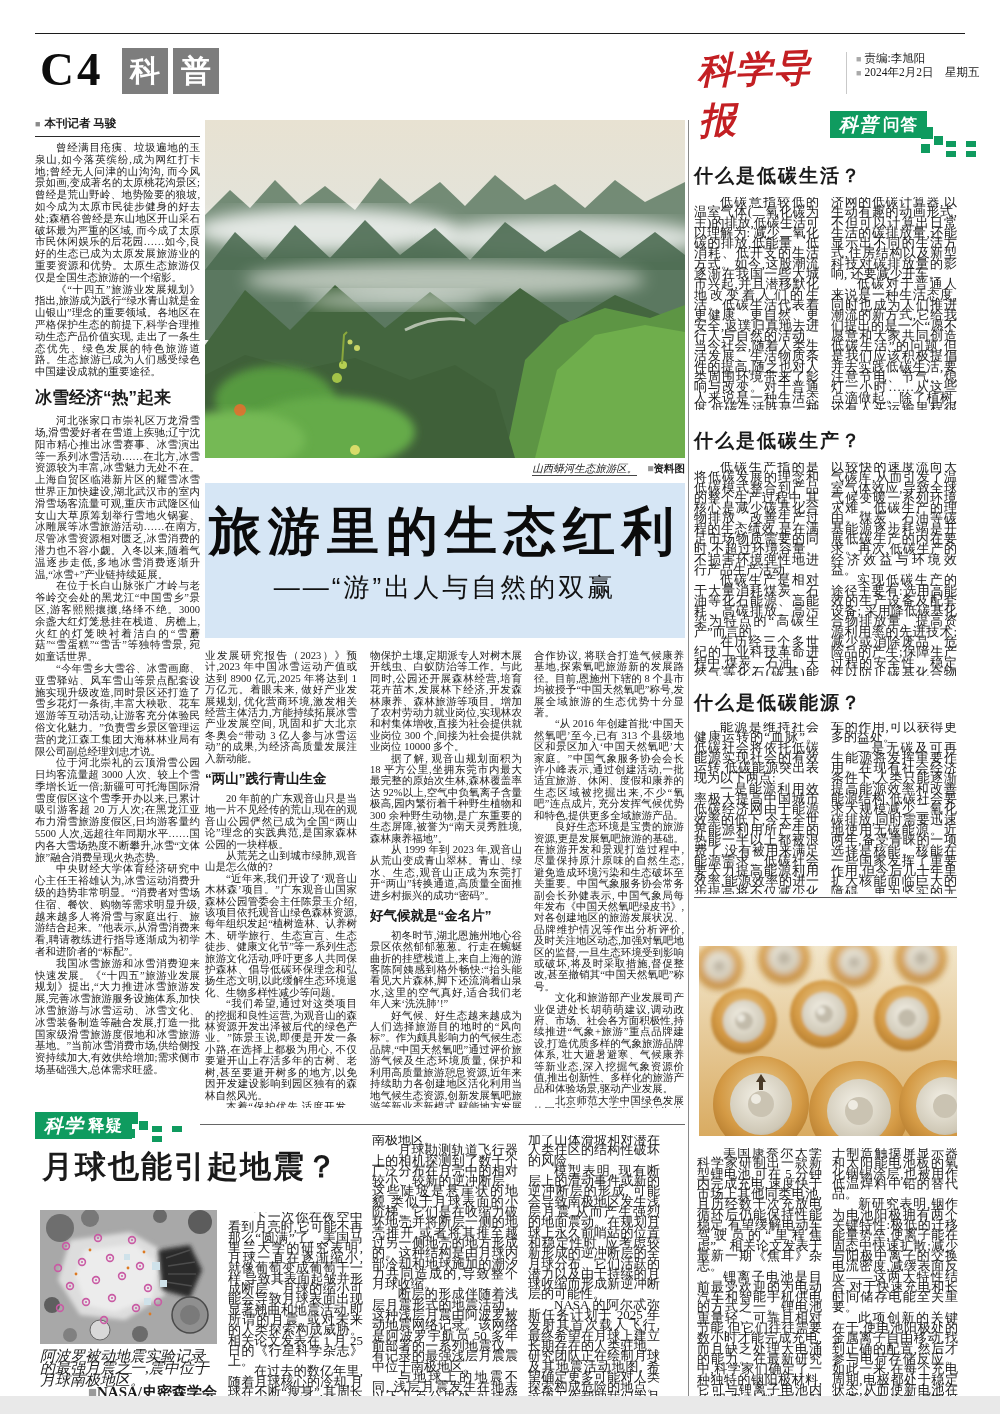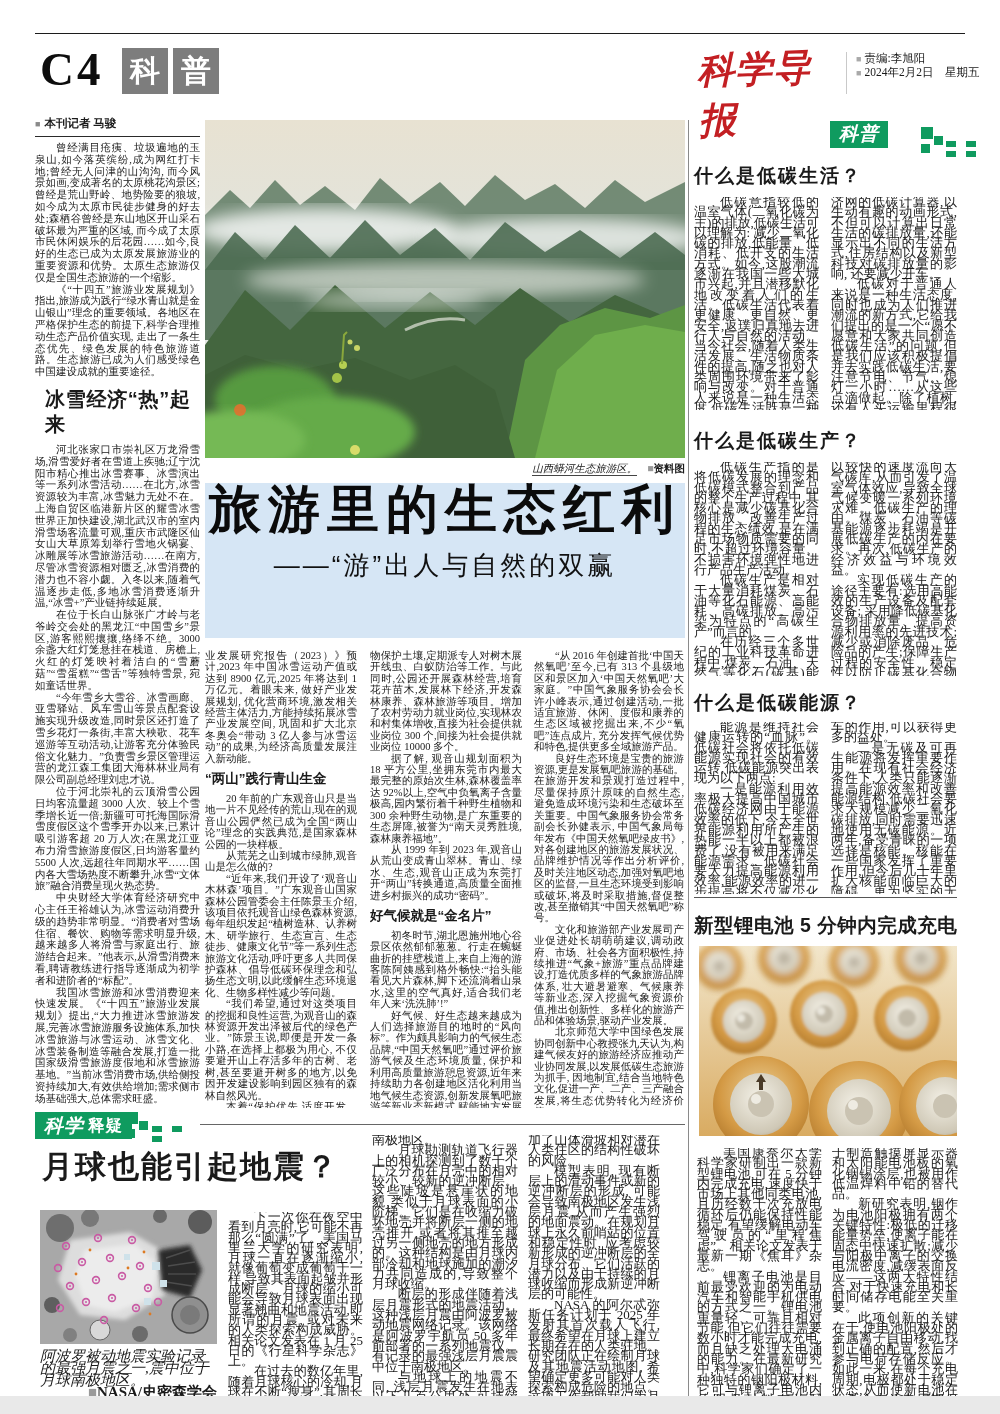--- a/index.html
+++ b/index.html
@@ -25,30 +25,30 @@
   p.cont{text-indent:0;}
   p.sub{text-indent:0;font:bold 13.5px/1.25 "Liberation Sans","DejaVu Sans",sans-serif;margin:7px 0 5px;}
   p.byl{text-indent:0;text-align:right;font-weight:bold;padding-right:4px;}
   .coltext{overflow:hidden;}
 
   
   .reporter{left:35px;top:116px;width:165px;font-size:11.5px;font-weight:bold;
             border-bottom:1px solid #2a2a2a;padding-bottom:5px;}
   .reporter .bul{color:#8a8a8a;font-size:9px;margin-right:4px;}
   .ltext{left:35px;top:142px;width:165px;height:962px;font-size:10.5px;line-height:11.8px;}
-  .ltext p.sub{font-size:20px;margin:9px 10px 7px;}
+  .ltext p.sub{font-size:17px;margin:9px 0 7px;}
 
   
   .mainphoto{left:205px;top:120px;width:480px;height:338px;}
   .photocap{left:205px;top:462px;width:480px;text-align:right;font-size:10.5px;}
   .photocap .capt{font-style:italic;border-bottom:1px solid #444;padding-bottom:1px;}
   .photocap .cred{font-weight:bold;font-style:normal;margin-left:10px;}
   .photocap .bul{color:#9a9a9a;}
   .titleblock{left:205px;top:483px;width:480px;height:155px;background:#d6e6f5;text-align:center;}
-  .bigtitle{font:900 52px/1 "Liberation Sans","DejaVu Sans",sans-serif;letter-spacing:7px;color:#0b0b0b;}
+  .bigtitle{margin-top:22px;font:900 52px/1 "Liberation Sans","DejaVu Sans",sans-serif;letter-spacing:7px;color:#0b0b0b;}
   .subtitle{margin-top:17px;font:400 26px/1 "Liberation Sans","DejaVu Sans",sans-serif;letter-spacing:3px;color:#111;}
 
   
   .mid{top:650px;height:458px;font-size:10.5px;line-height:11.4px;}
   .mc1{left:205px;width:152px;}
   .mc2{left:370px;width:152px;}
   .mc3{left:534px;width:150px;}
 
   
   .gbadge{background:#0f9b5f;color:#fff;height:27px;display:flex;align-items:center;padding:0 9px;}
@@ -166,29 +166,30 @@
     </div>
   <div class="abs mid mc2 coltext">
       <p class="cont">物保护土壤,定期派专人对树木展开线虫、白蚁防治等工作。与此同时,公园还开展森林经营,培育花卉苗木,发展林下经济,开发森林康养、森林旅游等项目。增加了农村劳动力就业岗位,实现林农和村集体增收,直接为社会提供就业岗位 300 个,间接为社会提供就业岗位 10000 多个。</p>
       <p>据了解, 观音山规划面积为 18 平方公里,坐拥东莞市内最大最完整的原始次生林,森林覆盖率达 92%以上,空气中负氧离子含量极高,园内繁衍着千种野生植物和 300 余种野生动物,是广东重要的生态屏障,被誉为“南天灵秀胜境,森林康养福地”。</p>
       <p>从 1999 年到 2023 年,观音山从荒山变成青山翠林。青山、绿水、生态,观音山正成为东莞打开“两山”转换通道,高质量全面推进乡村振兴的成功“密码”。</p>
       <p class="sub">好气候就是“金名片”</p>
       <p>初冬时节,湖北恩施州地心谷景区依然郁郁葱葱。行走在蜿蜒曲折的挂壁栈道上,来自上海的游客陈阿姨感到格外畅快:“抬头能看见大片森林,脚下还流淌着山泉水,这里的空气真好,适合我们老年人来‘洗洗肺’!”</p>
       <p>好气候、好生态越来越成为人们选择旅游目的地时的“风向标”。作为颇具影响力的气候生态品牌,“中国天然氧吧”通过评价旅游气候及生态环境质量, 保护和利用高质量旅游憩息资源,近年来持续助力各创建地区活化利用当地气候生态资源,创新发展氧吧旅游等新业态新模式,赋能地方发展绿色经济。</p>
     </div>
   <div class="abs mid mc3 coltext">
+      <p class="cont">合作协议, 将联合打造气候康养基地,探索氧吧旅游新的发展路径。目前,恩施州下辖的 8 个县市均被授予“中国天然氧吧”称号,发展全域旅游的生态优势十分显著。</p>
       <p>“从 2016 年创建首批‘中国天然氧吧’至今,已有 313 个县级地区和景区加入‘中国天然氧吧’大家庭。”中国气象服务协会会长许小峰表示,通过创建活动,一批适宜旅游、休闲、度假和康养的生态区域被挖掘出来,不少“氧吧”连点成片, 充分发挥气候优势和特色,提供更多全域旅游产品。</p>
       <p>良好生态环境是宝贵的旅游资源,更是发展氧吧旅游的基础。在旅游开发和景观打造过程中, 尽量保持原汁原味的自然生态, 避免造成环境污染和生态破坏至关重要。中国气象服务协会常务副会长孙健表示, 中国气象局每年发布《中国天然氧吧绿皮书》,对各创建地区的旅游发展状况、品牌维护情况等作出分析评价, 及时关注地区动态,加强对氧吧地区的监督,一旦生态环境受到影响或破坏,将及时采取措施,督促整改,甚至撤销其“中国天然氧吧”称号。</p>
       <p>文化和旅游部产业发展司产业促进处长胡萌萌建议,调动政府、市场、社会各方面积极性,持续推进“气象+旅游”重点品牌建设,打造优质多样的气象旅游品牌体系, 壮大避暑避寒、气候康养等新业态,深入挖掘气象资源价值,推出创新性、多样化的旅游产品和体验场景,驱动产业发展。</p>
       <p>北京师范大学中国绿色发展协同创新中心教授张九天认为,构建气候友好的旅游经济应推动产业协同发展,以发展低碳生态旅游为抓手, 因地制宜,结合当地特色文化,促进一产、二产、三产融合发展,将生态优势转化为经济价值。</p>
     </div>
 
   <div class="abs vline" style="left:688px;top:120px;height:1284px;"></div>
 
-  <div class="abs gbadge" style="left:830px;top:121px;flex-direction:column;">
+  <div class="abs gbadge" style="left:830px;top:111px;">
     <span class="cal">科普</span>
     <span class="reg">问答</span>
   </div>
   <span class="px" style="left:921px;top:127px;width:12px;height:12px;"></span>
   <span class="px" style="left:934px;top:136px;width:9px;height:9px;"></span>
   <span class="px" style="left:921px;top:144px;width:9px;height:9px;"></span>
   <span class="px" style="left:946px;top:141px;width:10px;height:6px;"></span>
   <span class="px" style="left:946px;top:151px;width:10px;height:6px;"></span>
   <span class="px" style="left:966px;top:141px;width:10px;height:6px;"></span>
   <span class="px" style="left:966px;top:151px;width:10px;height:6px;"></span>
@@ -219,21 +220,20 @@
       <p>能源是维持社会健康运转的“血脉”。低碳社会将依托低碳能源实现社会的有效运转,低碳能源突出表现为以下两点:</p>
       <p>一是能源利用效率极大提高中国城市低碳经济网由于能源效率的低下,今天全世界能源利用所产生的热能一半以上都被浪费了,没有被用来满足能源需求。低碳社会要大力提高能源利用效率,能源效率的进一步提高将不仅减少化石燃料的消费,还将使迅速增加的无碳能源使用更加容易。通过改变城市设计,在减少对汽车的依赖的同时,增加公共交通、步行和自行</p>
     </div>
   <div class="abs qa-b small coltext" style="top:722px;height:172px;">
       <p class="cont">车的作用,可以获得更多的益处。</p>
       <p>二是无碳及可再生能源将发挥重要作用。在现有社会经济条件下,人类只能逐渐提高能源效率和改善能源结构,低碳社会要求大规模减少二氧化碳排放,同时需要迅速地使用无碳能源。近两年,备受青睐的一项选择是核能。核能在一些国家发挥了重要作用,但今后几十年里扩大核能面临巨大的障碍。更为坚实的无碳能源选择是可再生能源,包括太阳能、风能、生物质能和地热能。从更长远的实践来看,海洋能、潮汐能、波浪能、洋流和热对流能是另一类巨大的能源。</p>
     </div>
 
   <div class="abs hline" style="left:694px;top:897px;width:263px;background:#555;"></div>
 
-  <div class="abs battitle">新型锂电池 5 分钟内完成充电</div>
   <div class="abs batimg">
     <svg width="258" height="190" viewBox="0 0 258 190" preserveAspectRatio="none">
       <defs>
         <linearGradient id="batbg" x1="0" y1="0" x2="0" y2="1">
           <stop offset="0" stop-color="#f2e6cb"></stop>
             <stop offset="1" stop-color="#d9ab61"></stop>
         </linearGradient>
         <radialGradient id="gold" cx="0.5" cy="0.4" r="0.7">
           <stop offset="0" stop-color="#ecd29a"></stop>
             <stop offset="0.6" stop-color="#d49a45"></stop>

